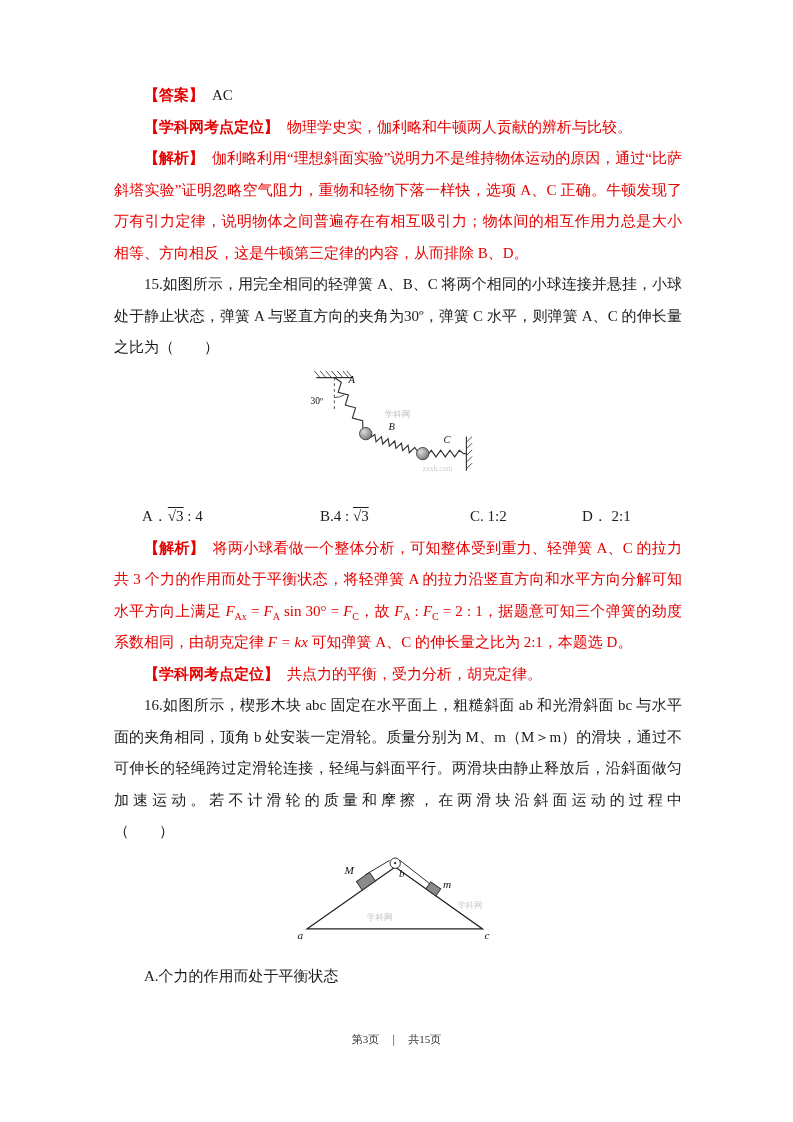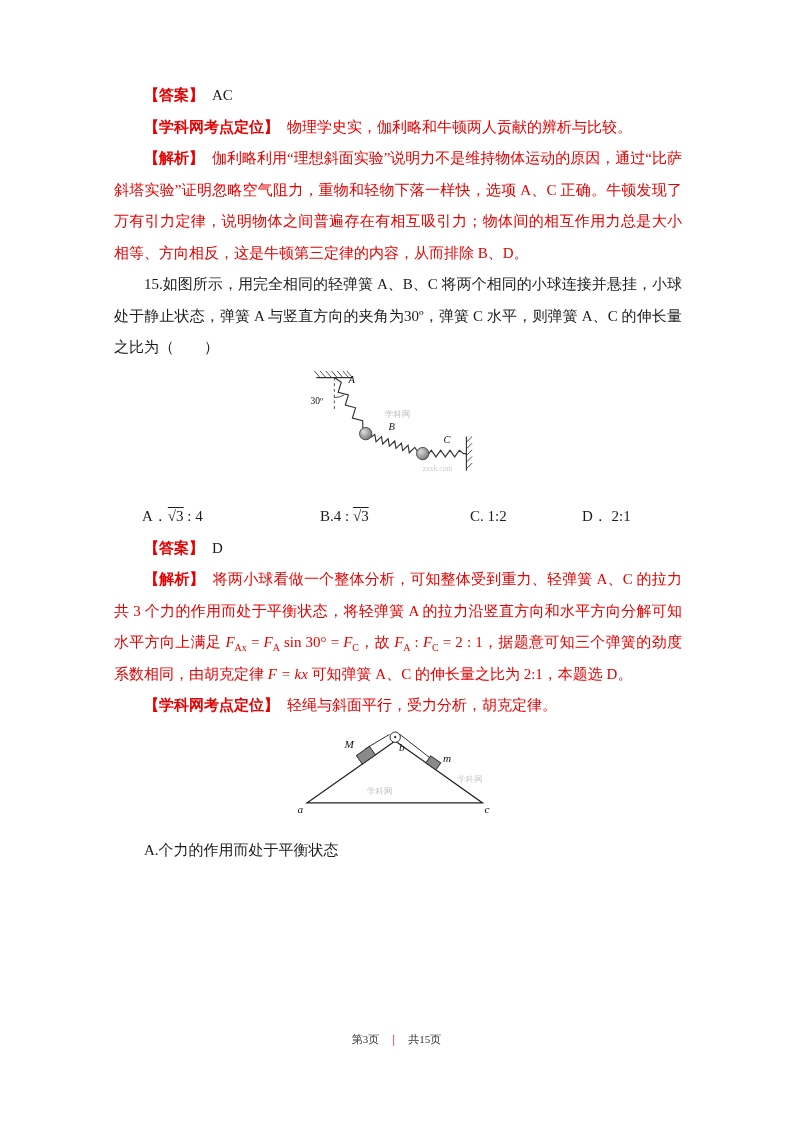--- a/index.html
+++ b/index.html
@@ -68,26 +68,26 @@
       </svg>
     </div>
 
     <div class="options">
       <span class="opt1"><span>A．</span><span class="rad">√3</span><span> : 4</span></span>
       <span class="opt2"><span>B.</span><span>4 : </span><span class="rad">√3</span></span>
       <span class="opt3"><span>C.</span><span> 1:2</span></span>
       <span class="opt4"><span>D．</span><span> 2:1</span></span>
     </div>
 
-    <p class="para"><span class="marker">【答案】</span><span class="ansval">D</span></p>
 
     <p class="para redtext"><span class="marker">【解析】</span><span class="ansval">将两小球看做一个整体分析，可知整体受到重力、轻弹簧 A、C 的拉力共 3 个力的作用而处于平衡状态，将轻弹簧 A 的拉力沿竖直方向和水平方向分解可知水平方向上满足 </span><span class="mi">F</span><sub>Ax</sub><span> = </span><span class="mi">F</span><sub>A</sub><span> sin 30° = </span><span class="mi">F</span><sub>C</sub><span>，故 </span><span class="mi">F</span><sub>A</sub><span> : </span><span class="mi">F</span><sub>C</sub><span> = 2 : 1</span><span>，据题意可知三个弹簧的劲度系数相同，由胡克定律 </span><span class="mi">F = kx</span><span> 可知弹簧 A、C 的伸长量之比为 2:1，本题选 D。</span></p>
 
-    <p class="para"><span class="marker">【学科网考点定位】</span><span class="ansval redtext">轻绳与斜面平行，受力分析，胡克定律。</span></p>
+    <p class="para"><span class="marker">【学科网考点定位】</span><span class="ansval redtext">共点力的平衡，受力分析，胡克定律。</span></p>
 
+    <p class="para"><span>16.如图所示，楔形木块 abc 固定在水平面上，粗糙斜面 ab 和光滑斜面 bc 与水平面的夹角相同，顶角 b 处安装一定滑轮。质量分别为 M、m（M＞m）的滑块，通过不可伸长的轻绳跨过定滑轮连接，轻绳与斜面平行。两滑块由静止释放后，沿斜面做匀加速运动。若不计滑轮的质量和摩擦，在两滑块沿斜面运动的过程中　　　　（　　）</span></p>
 
     <div class="figure fig2wrap">
       <svg width="216" height="94" viewBox="0 0 230 100">
         <g stroke="#222" stroke-width="1.3" fill="none">
           <path d="M18 84 L112 18 L205 84 Z"></path>
           <path d="M106 11 L80 26.5 M117 11 L149 36" stroke-width="1"></path>
         </g>
         <circle cx="112" cy="14" r="5.5" fill="#ffffff" stroke="#222"></circle>
         <circle cx="112" cy="14" r="1.2" fill="#222"></circle>
         <g transform="rotate(-35 80.8 33.2)">

